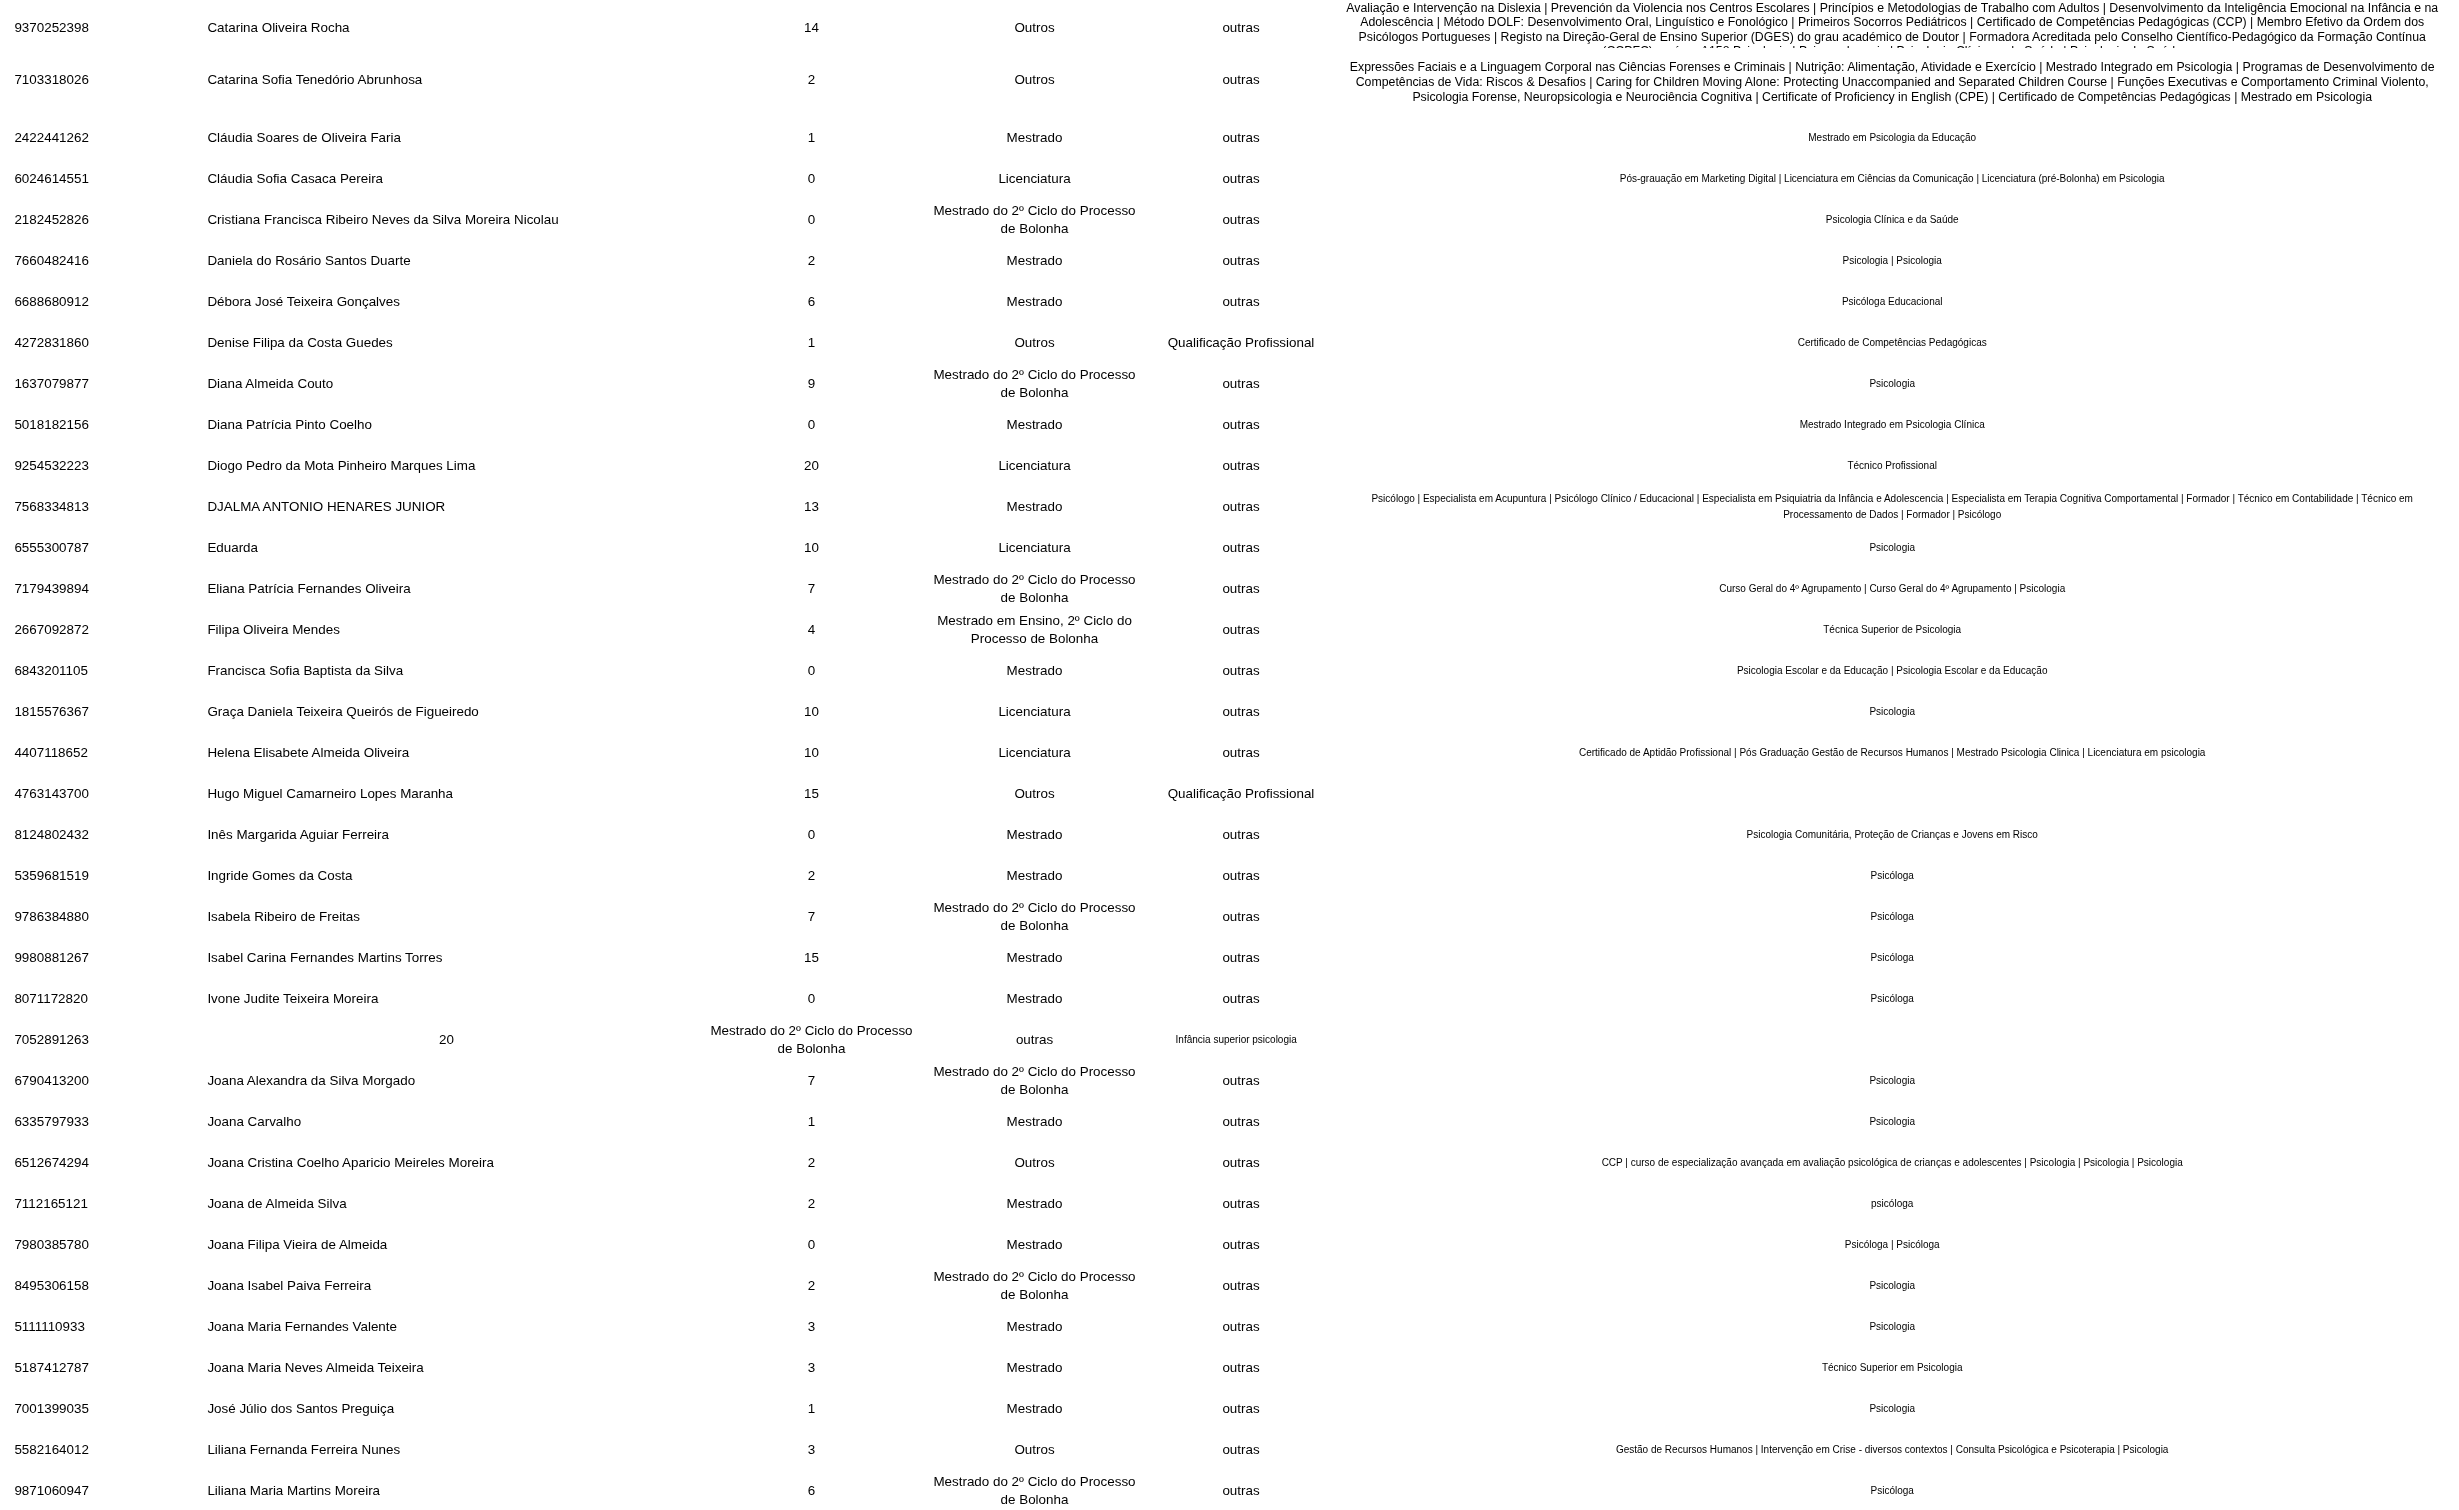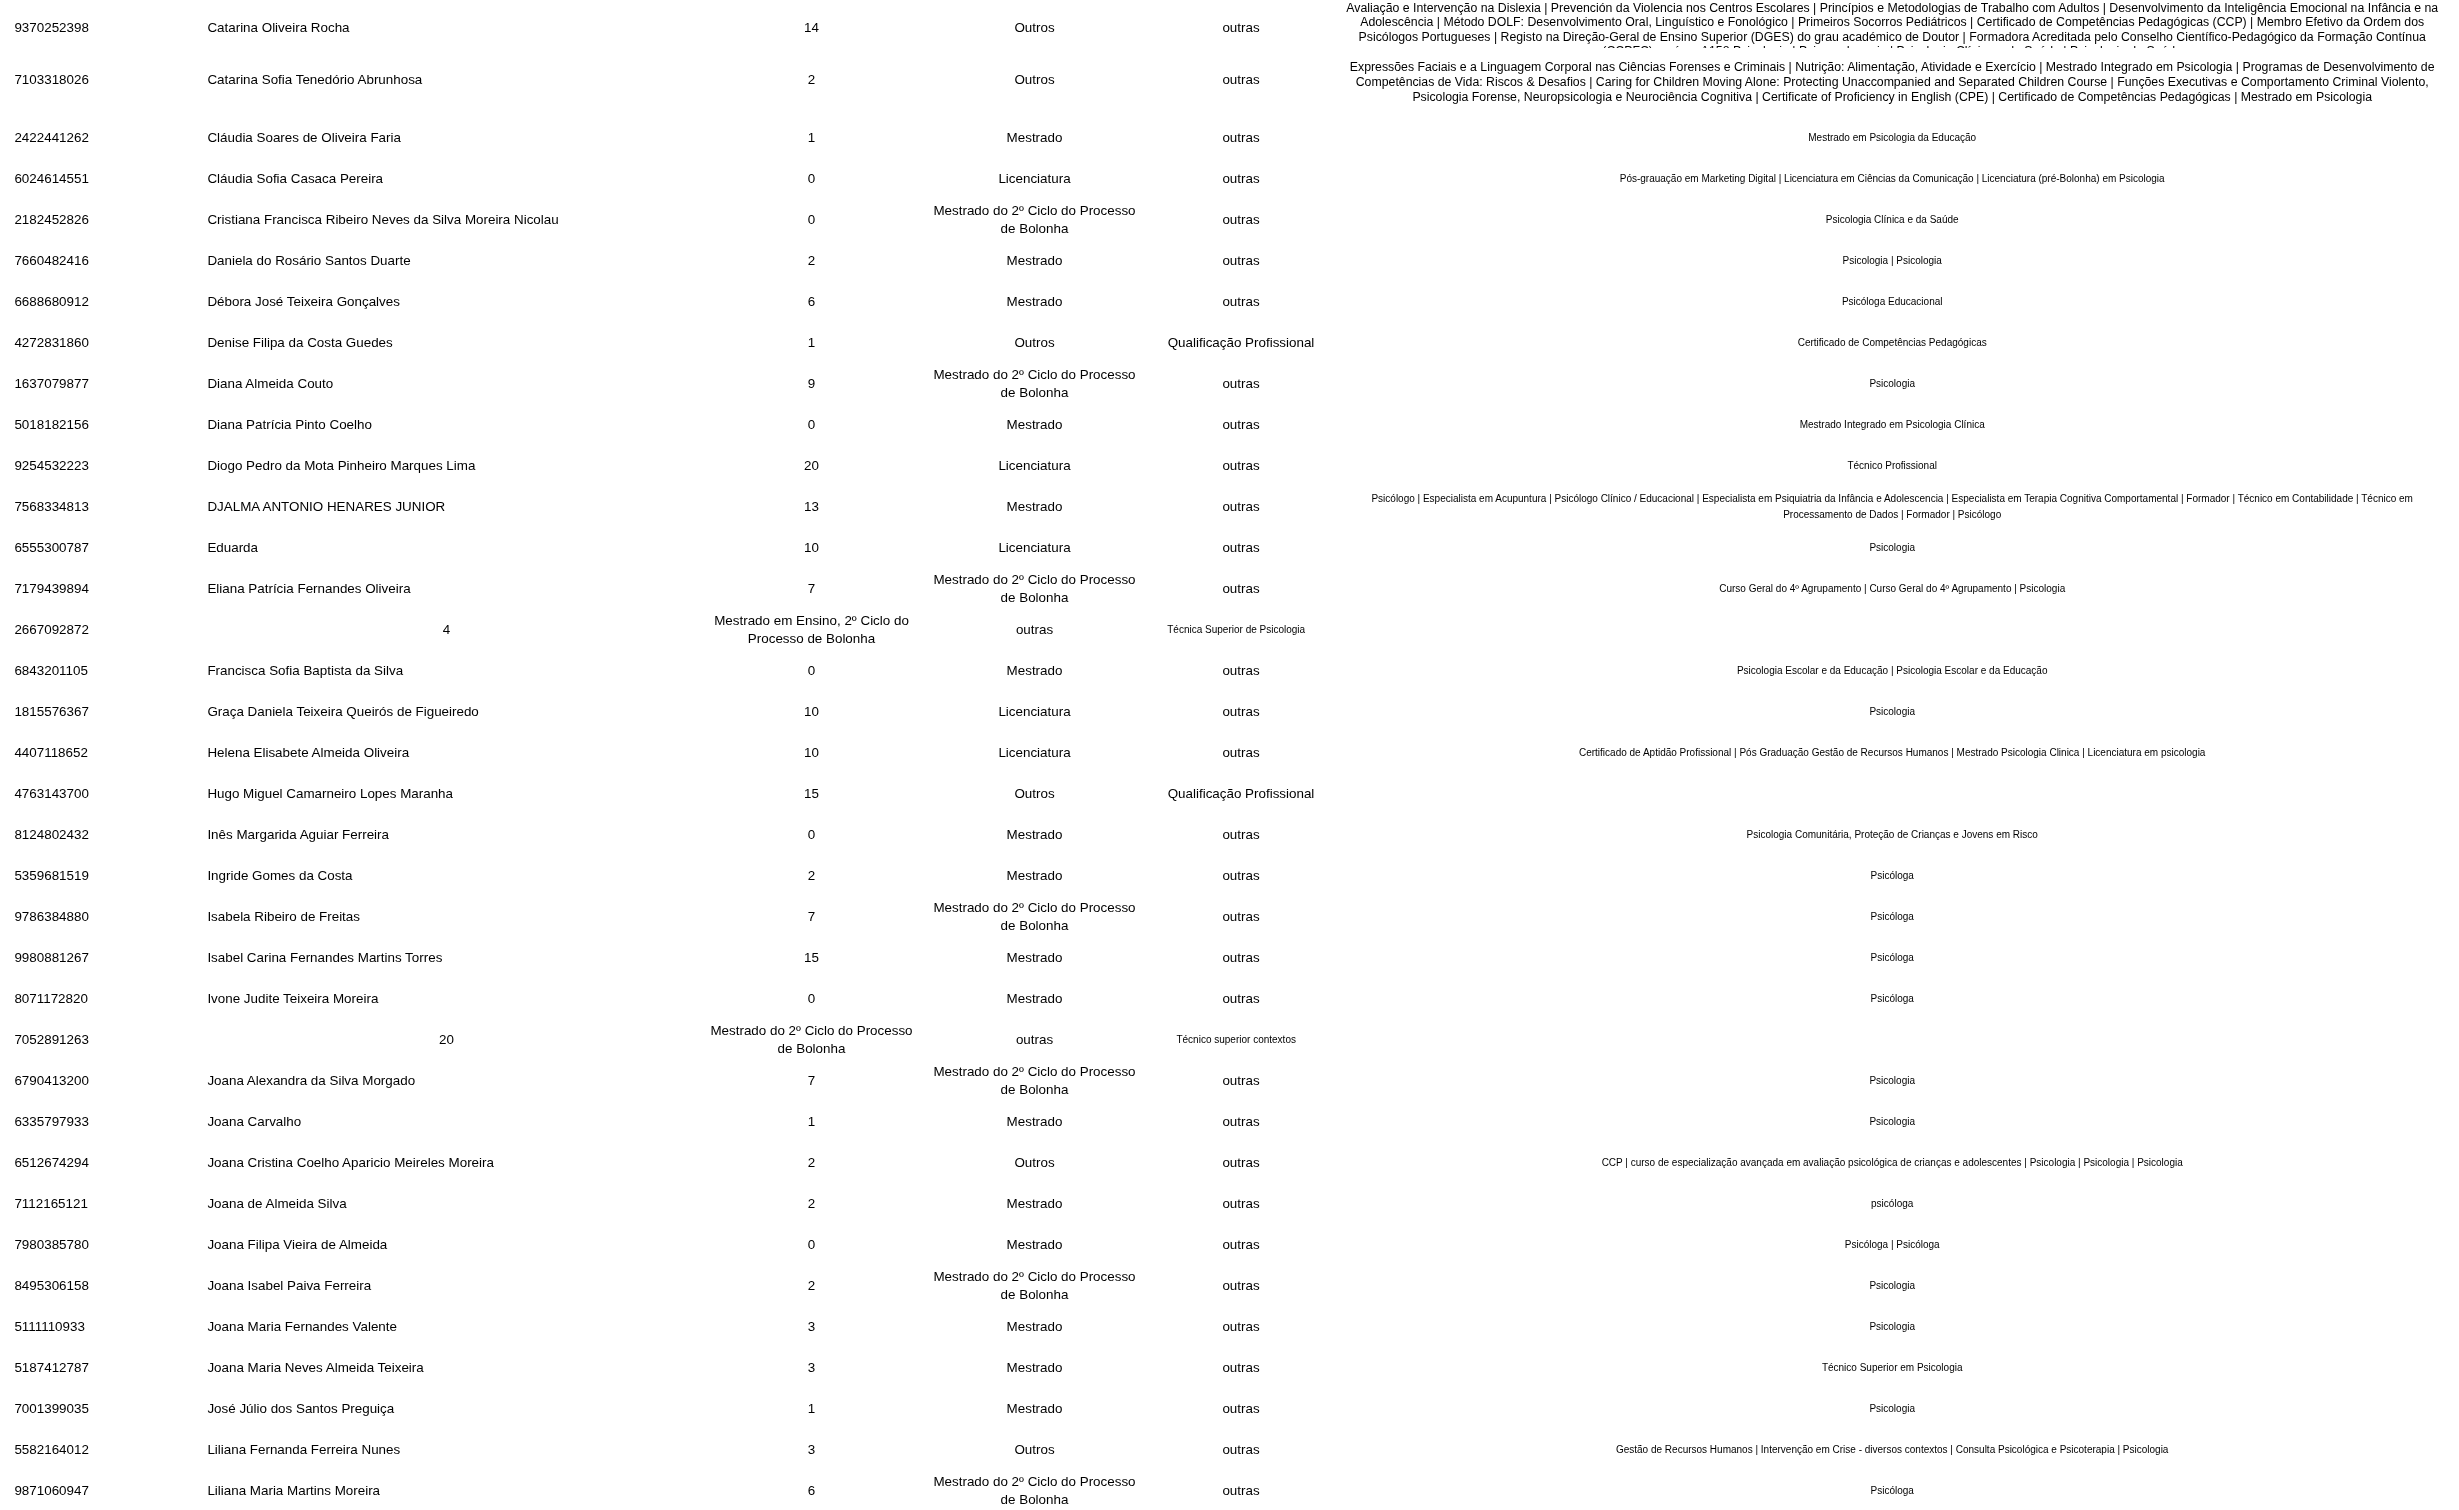--- a/index.html
+++ b/index.html
@@ -181,20 +181,21 @@
     <div class="cell cell-name">Eliana Patrícia Fernandes Oliveira</div>
     <div class="cell cell-count">7</div>
     <div class="cell cell-degree">Mestrado do 2º Ciclo do Processo de Bolonha</div>
     <div class="cell cell-category">outras</div>
     <div class="cell cell-qual">
       <div class="qtext">Curso Geral do 4º Agrupamento | Curso Geral do 4º Agrupamento | Psicologia</div>
     </div>
   </div>
     <div class="row row-15">
     <div class="cell cell-id">2667092872</div>
+    <div class="cell cell-name">Filipa Oliveira Mendes</div>
     <div class="cell cell-count">4</div>
     <div class="cell cell-degree">Mestrado em Ensino, 2º Ciclo do Processo de Bolonha</div>
     <div class="cell cell-category">outras</div>
     <div class="cell cell-qual">
       <div class="qtext">Técnica Superior de Psicologia</div>
     </div>
   </div>
     <div class="row row-16">
     <div class="cell cell-id">6843201105</div>
     <div class="cell cell-name">Francisca Sofia Baptista da Silva</div>
@@ -284,21 +285,21 @@
     <div class="cell cell-qual">
       <div class="qtext">Psicóloga</div>
     </div>
   </div>
     <div class="row row-25">
     <div class="cell cell-id">7052891263</div>
     <div class="cell cell-count">20</div>
     <div class="cell cell-degree">Mestrado do 2º Ciclo do Processo de Bolonha</div>
     <div class="cell cell-category">outras</div>
     <div class="cell cell-qual">
-      <div class="qtext">Técnico superior contextos</div>
+      <div class="qtext">Infância superior psicologia</div>
     </div>
   </div>
     <div class="row row-26">
     <div class="cell cell-id">6790413200</div>
     <div class="cell cell-name">Joana Alexandra da Silva Morgado</div>
     <div class="cell cell-count">7</div>
     <div class="cell cell-degree">Mestrado do 2º Ciclo do Processo de Bolonha</div>
     <div class="cell cell-category">outras</div>
     <div class="cell cell-qual">
       <div class="qtext">Psicologia</div>

